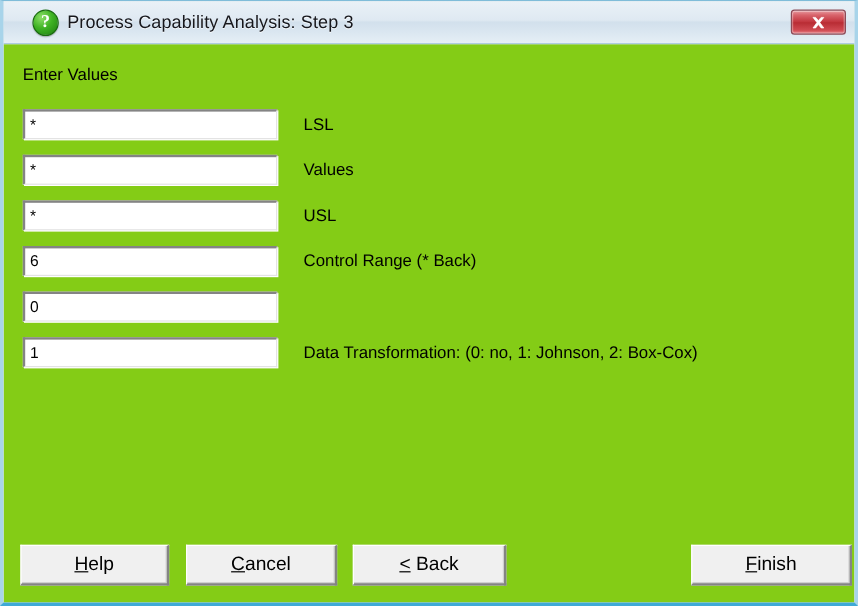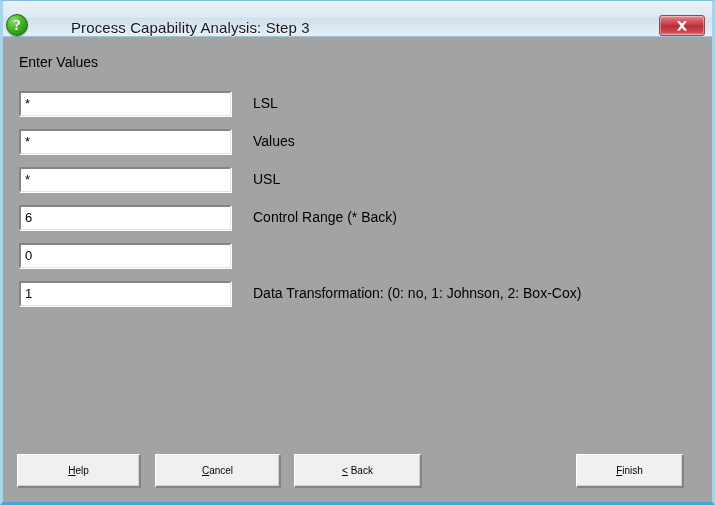--- a/index.html
+++ b/index.html
@@ -36,23 +36,22 @@
     height: 36px;
     box-sizing: border-box;
     background: linear-gradient(to bottom,
         #e9f1f7 0%,
         #dfe9f2 45%,
         #d2e0ec 50%,
         #dbe7f1 75%,
         #e6eff6 100%);
     border-bottom: 1px solid #9fc4da;
     display: flex;
-    align-items: flex-end;
-    padding: 0 4px 0 3px;
-    gap: 36px;
+    align-items: center;
+    padding: 0 4px 0 24px;
   }
   .title-icon {
     width: 22px;
     height: 22px;
     flex: 0 0 22px;
     border-radius: 50%;
     background: radial-gradient(circle at 33% 28%, #8ee06a 0%, #3fb324 45%, #1c7d10 100%);
     border: 1px solid #1a6b10;
     box-sizing: border-box;
     position: relative;
@@ -104,21 +103,21 @@
     transform: translate(-50%, -50%);
   }
 
   
   .client {
     position: absolute;
     left: 0;
     top: 36px;
     right: 0;
     bottom: 0;
-    background: #a3a3a3;
+    background: #84cc16;
   }
 
   .section-label {
     position: absolute;
     left: 16px;
     top: 17px;
     font-size: 14px;
     color: #000000;
     white-space: nowrap;
   }
@@ -168,21 +167,21 @@
     top: 5px;
     height: 34px;
     box-sizing: border-box;
     background: #f0f0f0;
     border-top: 1px solid #ffffff;
     border-left: 1px solid #ffffff;
     border-right: 2px solid #848484;
     border-bottom: 2px solid #848484;
     box-shadow: inset -1px -1px 0 0 #d0d0d0;
     font-family: "Liberation Sans", sans-serif;
-    font-size: 10px;
+    font-size: 16px;
     color: #000000;
     cursor: default;
     display: flex;
     align-items: center;
     justify-content: center;
     padding: 0;
   }
   .btn.default {
     border-top: 2px solid #ffffff;
     border-left: 2px solid #ffffff;
@@ -256,20 +255,20 @@
 
       <div class="btn" style="left:152px; width:126px;">
         <span class="btn-label"><u>C</u>ancel</span>
       </div>
 
       <div class="btn" style="left:291px; width:128px;">
         <span class="btn-label"><u>&lt;</u> Back</span>
       </div>
 
 
-      <div class="btn" style="left:573px; width:108px;">
+      <div class="btn" style="left:573px; width:134px;">
         <span class="btn-label"><u>F</u>inish</span>
       </div>
 
     </div>
 
   </div>
 </div>
 
 </body></html>

